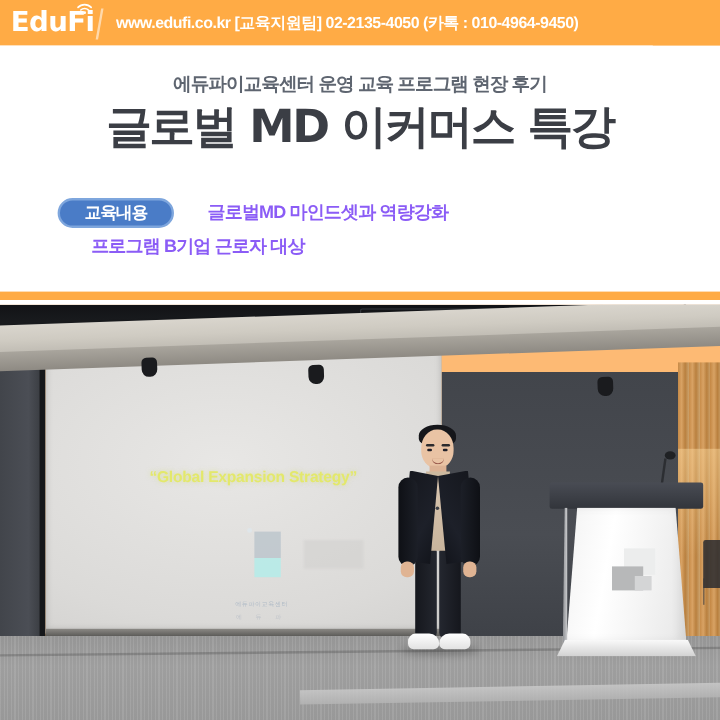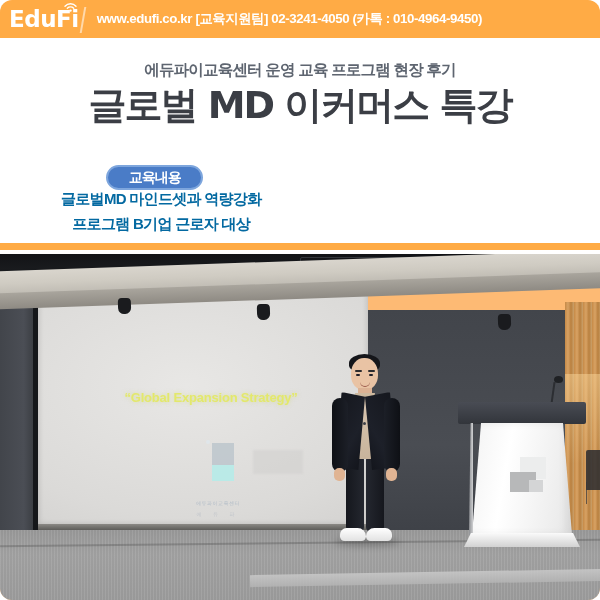--- a/index.html
+++ b/index.html
@@ -1,21 +1,21 @@
 <!DOCTYPE html>
 <html><head>
 <meta charset="utf-8">
 <style>
   html,body{margin:0;padding:0;}
   body{
     width:600px;height:600px;overflow:hidden;
     font-family:"Liberation Sans","DejaVu Sans",sans-serif;
     background:#ffffff;
   }
-  .page{position:relative;width:600px;height:600px;overflow:hidden;background:#fff;border-radius:12px;}
+  .page{position:relative;width:600px;height:600px;overflow:hidden;background:#fff;}
 
   
   .topbar{
     position:absolute;left:0;top:0;width:600px;height:38px;
     background:#ffab45;
     display:flex;align-items:center;
   }
   .logo{
     position:relative;
     margin-left:9px;margin-right:10px;
@@ -51,31 +51,31 @@
   .maintitle{
     position:absolute;left:0;top:48px;width:600px;text-align:center;
     font-size:38px;font-weight:bold;color:#3b3e45;letter-spacing:-2px;
     line-height:1.05;
     font-family:"DejaVu Sans",sans-serif;
   }
   .rows{
     position:absolute;left:48px;top:127px;
     display:flex;flex-direction:column;gap:6px;
   }
-  .row{display:flex;align-items:center;flex-direction:column;}
+  .row{display:flex;align-items:center;}
   .badge{
     width:97px;height:25px;border-radius:13px;
     background:#4a7cc7;border:2px solid #7ea6dd;
     box-sizing:border-box;
     display:flex;align-items:center;justify-content:center;
     font-size:14px;font-weight:bold;color:#ffffff;letter-spacing:-1px;
   }
   .rowtext{
-    margin-left:13px;
-    font-size:15px;font-weight:bold;color:#0369a1;letter-spacing:-0.7px;
+    margin-left:28px;
+    font-size:15px;font-weight:bold;color:#8b5cf6;letter-spacing:-0.7px;
   }
   .orange-div{
     position:absolute;left:0;top:243px;width:600px;height:7px;background:#ffab45;
   }
 
   
   .photo{
     position:absolute;left:0;top:254px;width:600px;height:421px;
     overflow:hidden;background:#fdba74;
   }
@@ -338,21 +338,21 @@
   <div class="topbar">
     <div class="logo">
       <span class="logo-text">EduFi</span>
       <svg class="logo-wifi" viewBox="0 0 13 10">
         <path d="M1 4.2 A7.5 7.5 0 0 1 12 4.2" stroke="#ffffff" stroke-width="1.4" fill="none" stroke-linecap="round"></path>
         <path d="M3.3 6.3 A4.6 4.6 0 0 1 9.7 6.3" stroke="#ffffff" stroke-width="1.3" fill="none" stroke-linecap="round"></path>
         <circle cx="6.5" cy="8.6" r="1.2" fill="#ffffff"></circle>
       </svg>
       <span class="logo-rule"></span>
     </div>
-    <div class="contact">www.edufi.co.kr [교육지원팀] 02-3241-4050 (카톡 : 010-4964-9450)</div>
+    <div class="contact">www.edufi.co.kr [교육지원팀] 02-2135-4050 (카톡 : 010-4964-9450)</div>
   </div>
 
   <div class="infoband">
     <div class="subtitle">에듀파이교육센터 운영 교육 프로그램 현장 후기</div>
     <div class="maintitle">글로벌 MD 이커머스 특강</div>
 
     <div class="rows">
       <div class="row">
         <div class="badge">교육내용</div>
         <div class="rowtext">글로벌MD 마인드셋과 역량강화</div>

